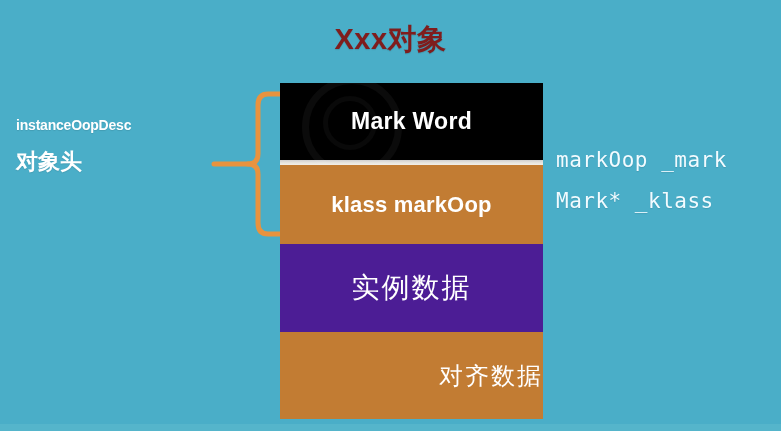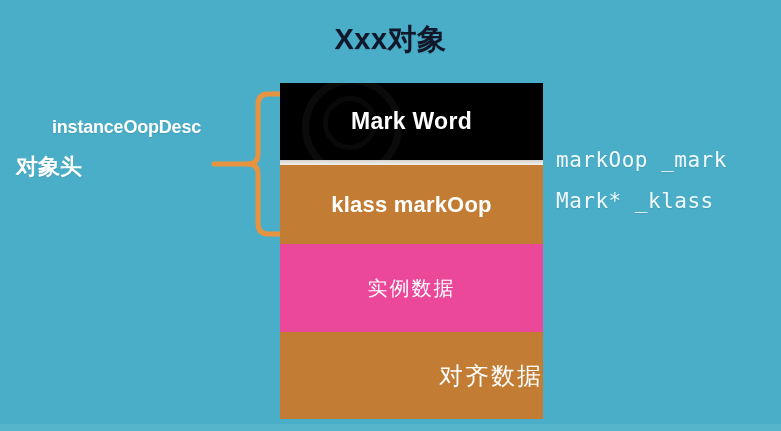--- a/index.html
+++ b/index.html
@@ -28,43 +28,42 @@
     background: #55b5cb;
   }
 
   
   .title {
     position: absolute;
     left: 0;
     top: 20px;
     width: 781px;
     text-align: center;
-    color: #0f172a;
+    color: #7f1d1d;
     font-size: 29px;
     font-weight: bold;
     letter-spacing: 0.5px;
     text-shadow: 0 1px 1px rgba(0,0,0,0.12);
     white-space: nowrap;
   }
 
   
   .left-caption {
     position: absolute;
     left: 16px;
     top: 117px;
     width: 232px;
     color: #ffffff;
     font-weight: bold;
     text-shadow: 0 1px 1px rgba(0,0,0,0.10);
   }
   .left-caption .line1 {
-    font-size: 18px;
+    font-size: 14px;
     letter-spacing: -0.2px;
     white-space: nowrap;
-    margin-left: 36px;
   }
   .left-caption .line2 {
     font-size: 22px;
     margin-top: 14px;
     white-space: nowrap;
   }
 
   
   .brace {
     position: absolute;
@@ -132,22 +131,22 @@
   .row-klass {
     height: 79px;
     background: #c27c33;
     font-size: 22px;
     font-weight: 600;
     letter-spacing: 0.2px;
   }
   .row-klass .kk { font-weight: bold; }
   .row-instance {
     height: 88px;
-    background: #ec4899;
-    font-size: 20px;
+    background: #4c1d95;
+    font-size: 28px;
     letter-spacing: 2px;
   }
   .row-align {
     height: 87px;
     background: #c27c33;
     font-size: 24px;
     letter-spacing: 2px;
     justify-content: flex-end;
   }
 

